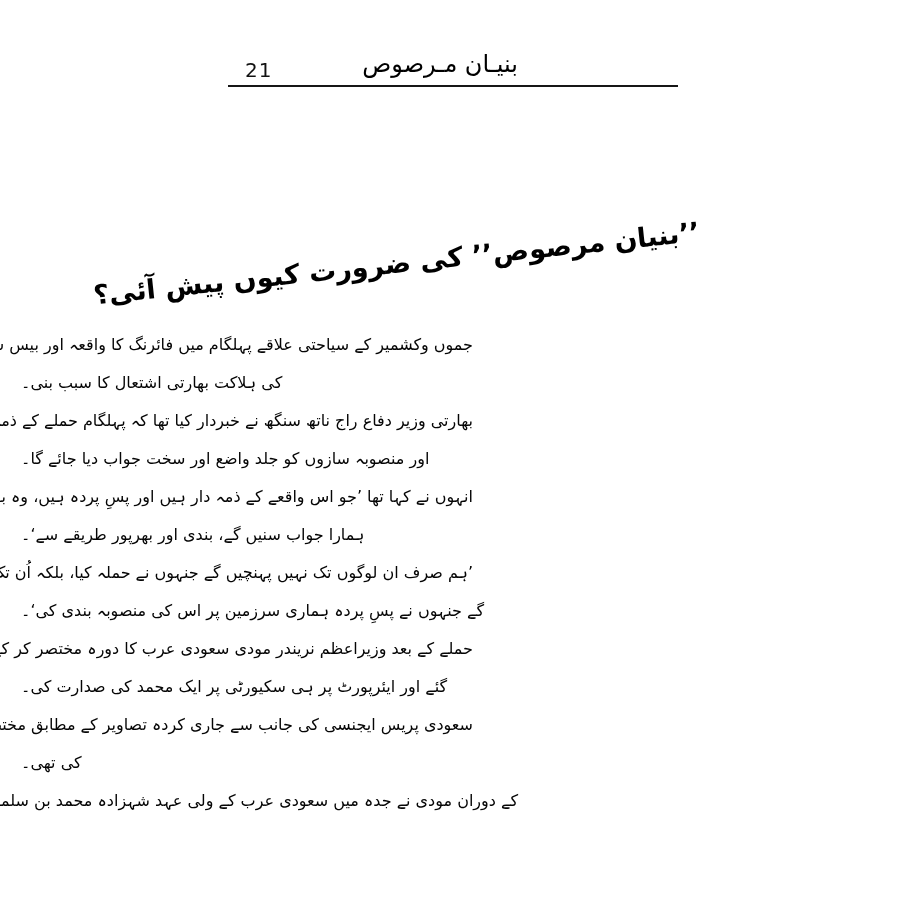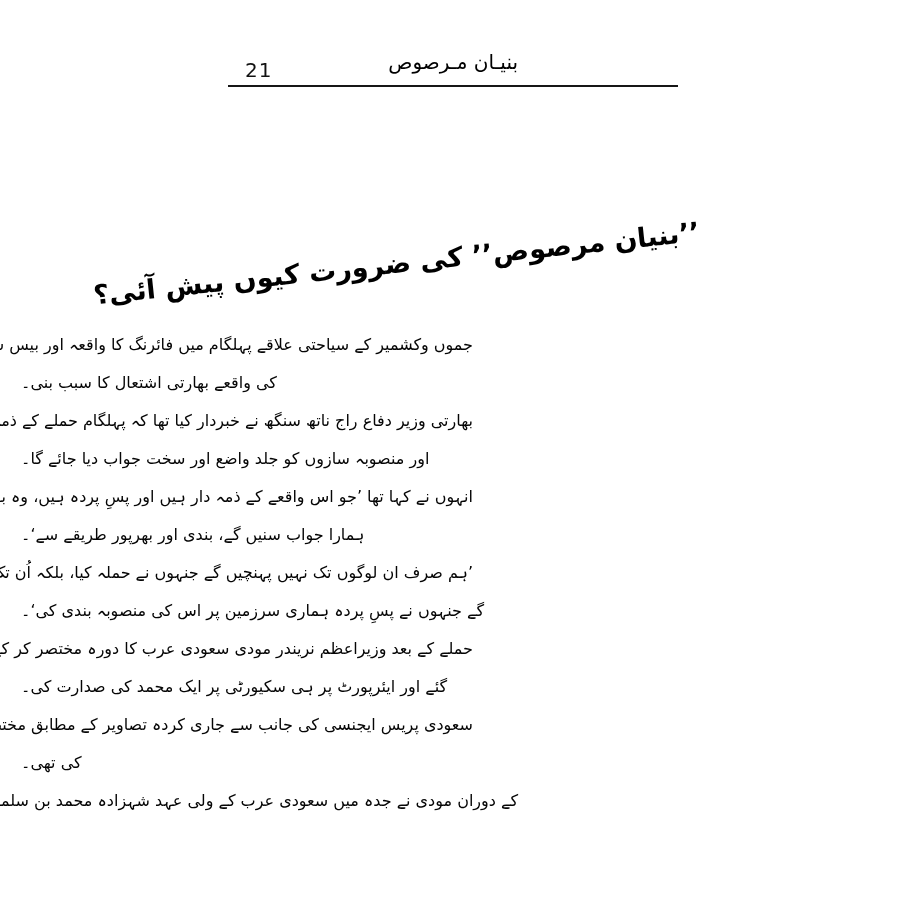--- a/index.html
+++ b/index.html
@@ -21,21 +21,21 @@
     left: 245px;
     top: 58px;
     font-size: 20px;
     letter-spacing: 1px;
     color: #111111;
   }
   .header-title {
     position: absolute;
     right: 222px;
     top: 50px;
-    font-size: 20px;
+    font-size: 24px;
     direction: rtl;
     white-space: nowrap;
     color: #000000;
   }
   .header-rule {
     position: absolute;
     left: 228px;
     top: 85px;
     width: 450px;
     height: 2px;
@@ -83,21 +83,21 @@
   <header>
     <span class="page-number">21</span>
     <span class="header-title">بنیـان مـرصوص</span>
     <div class="header-rule"></div>
   </header>
 
   <h1 class="chapter-heading">’’بنیان مرصوص’’ کی ضرورت کیوں پیش آئی؟</h1>
 
   <main class="page-body" dir="rtl">
       <div class="line first">جموں وکشمیر کے سیاحتی علاقے پہلگام میں فائرنگ کا واقعہ اور بیس سے زائد افراد</div>
-      <div class="line last">کی واقعے بھارتی اشتعال کا سبب بنی۔</div>
+      <div class="line last">کی ہلاکت بھارتی اشتعال کا سبب بنی۔</div>
       <div class="line first">بھارتی وزیر دفاع راج ناتھ سنگھ نے خبردار کیا تھا کہ پہلگام حملے کے ذمہ داروں</div>
       <div class="line last">اور منصوبہ سازوں کو جلد واضع اور سخت جواب دیا جائے گا۔</div>
       <div class="line first">انہوں نے کہا تھا ’جو اس واقعے کے ذمہ دار ہیں اور پسِ پردہ ہیں، وہ بہت جلد</div>
       <div class="line last">ہمارا جواب سنیں گے، بندی اور بھرپور طریقے سے‘۔</div>
       <div class="line first">’ہم صرف ان لوگوں تک نہیں پہنچیں گے جنہوں نے حملہ کیا، بلکہ اُن تک بھی پہنچیں</div>
       <div class="line last">گے جنہوں نے پسِ پردہ ہماری سرزمین پر اس کی منصوبہ بندی کی‘۔</div>
       <div class="line first">حملے کے بعد وزیراعظم نریندر مودی سعودی عرب کا دورہ مختصر کر کے وطن واپس پہنچ</div>
       <div class="line last">گئے اور ایئرپورٹ پر ہی سکیورٹی پر ایک محمد کی صدارت کی۔</div>
       <div class="line first">سعودی پریس ایجنسی کی جانب سے جاری کردہ تصاویر کے مطابق مختصر دورے</div>
       <div class="line last">کی تھی۔</div>

